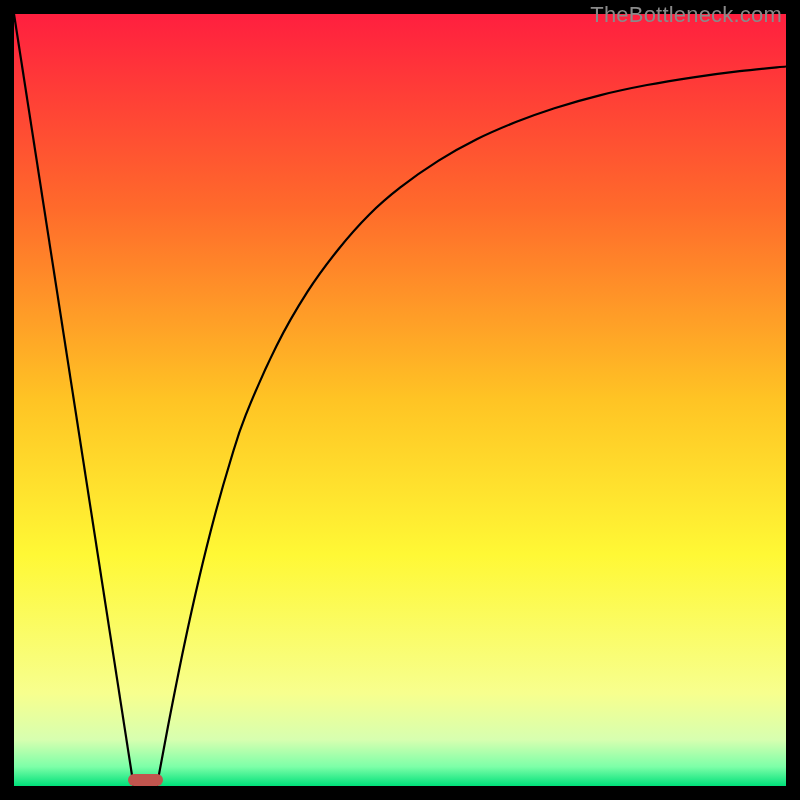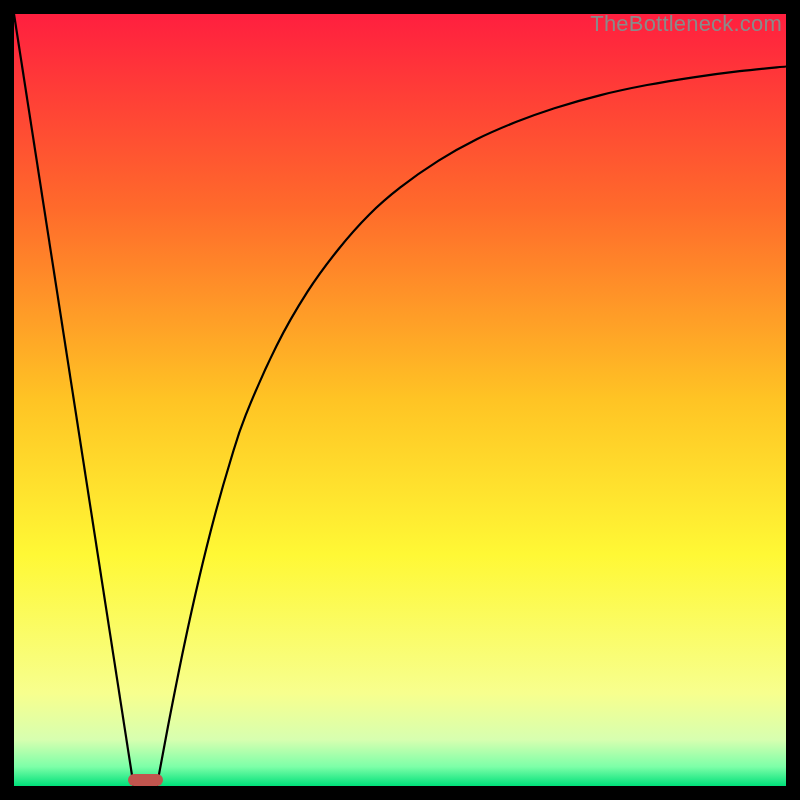--- a/index.html
+++ b/index.html
@@ -20,21 +20,21 @@
   }
   .plot-area {
     position: absolute;
     left: 0;
     top: 0;
     width: 772px;
     height: 772px;
   }
   .watermark {
     position: absolute;
-    top: 11px;
+    top: 2px;
     right: 18px;
     font-family: Arial, Helvetica, sans-serif;
     font-size: 22px;
     color: #8a8a8a;
     letter-spacing: 0.2px;
     font-weight: 500;
   }
   .marker {
     position: absolute;
     background: #c1554e;

